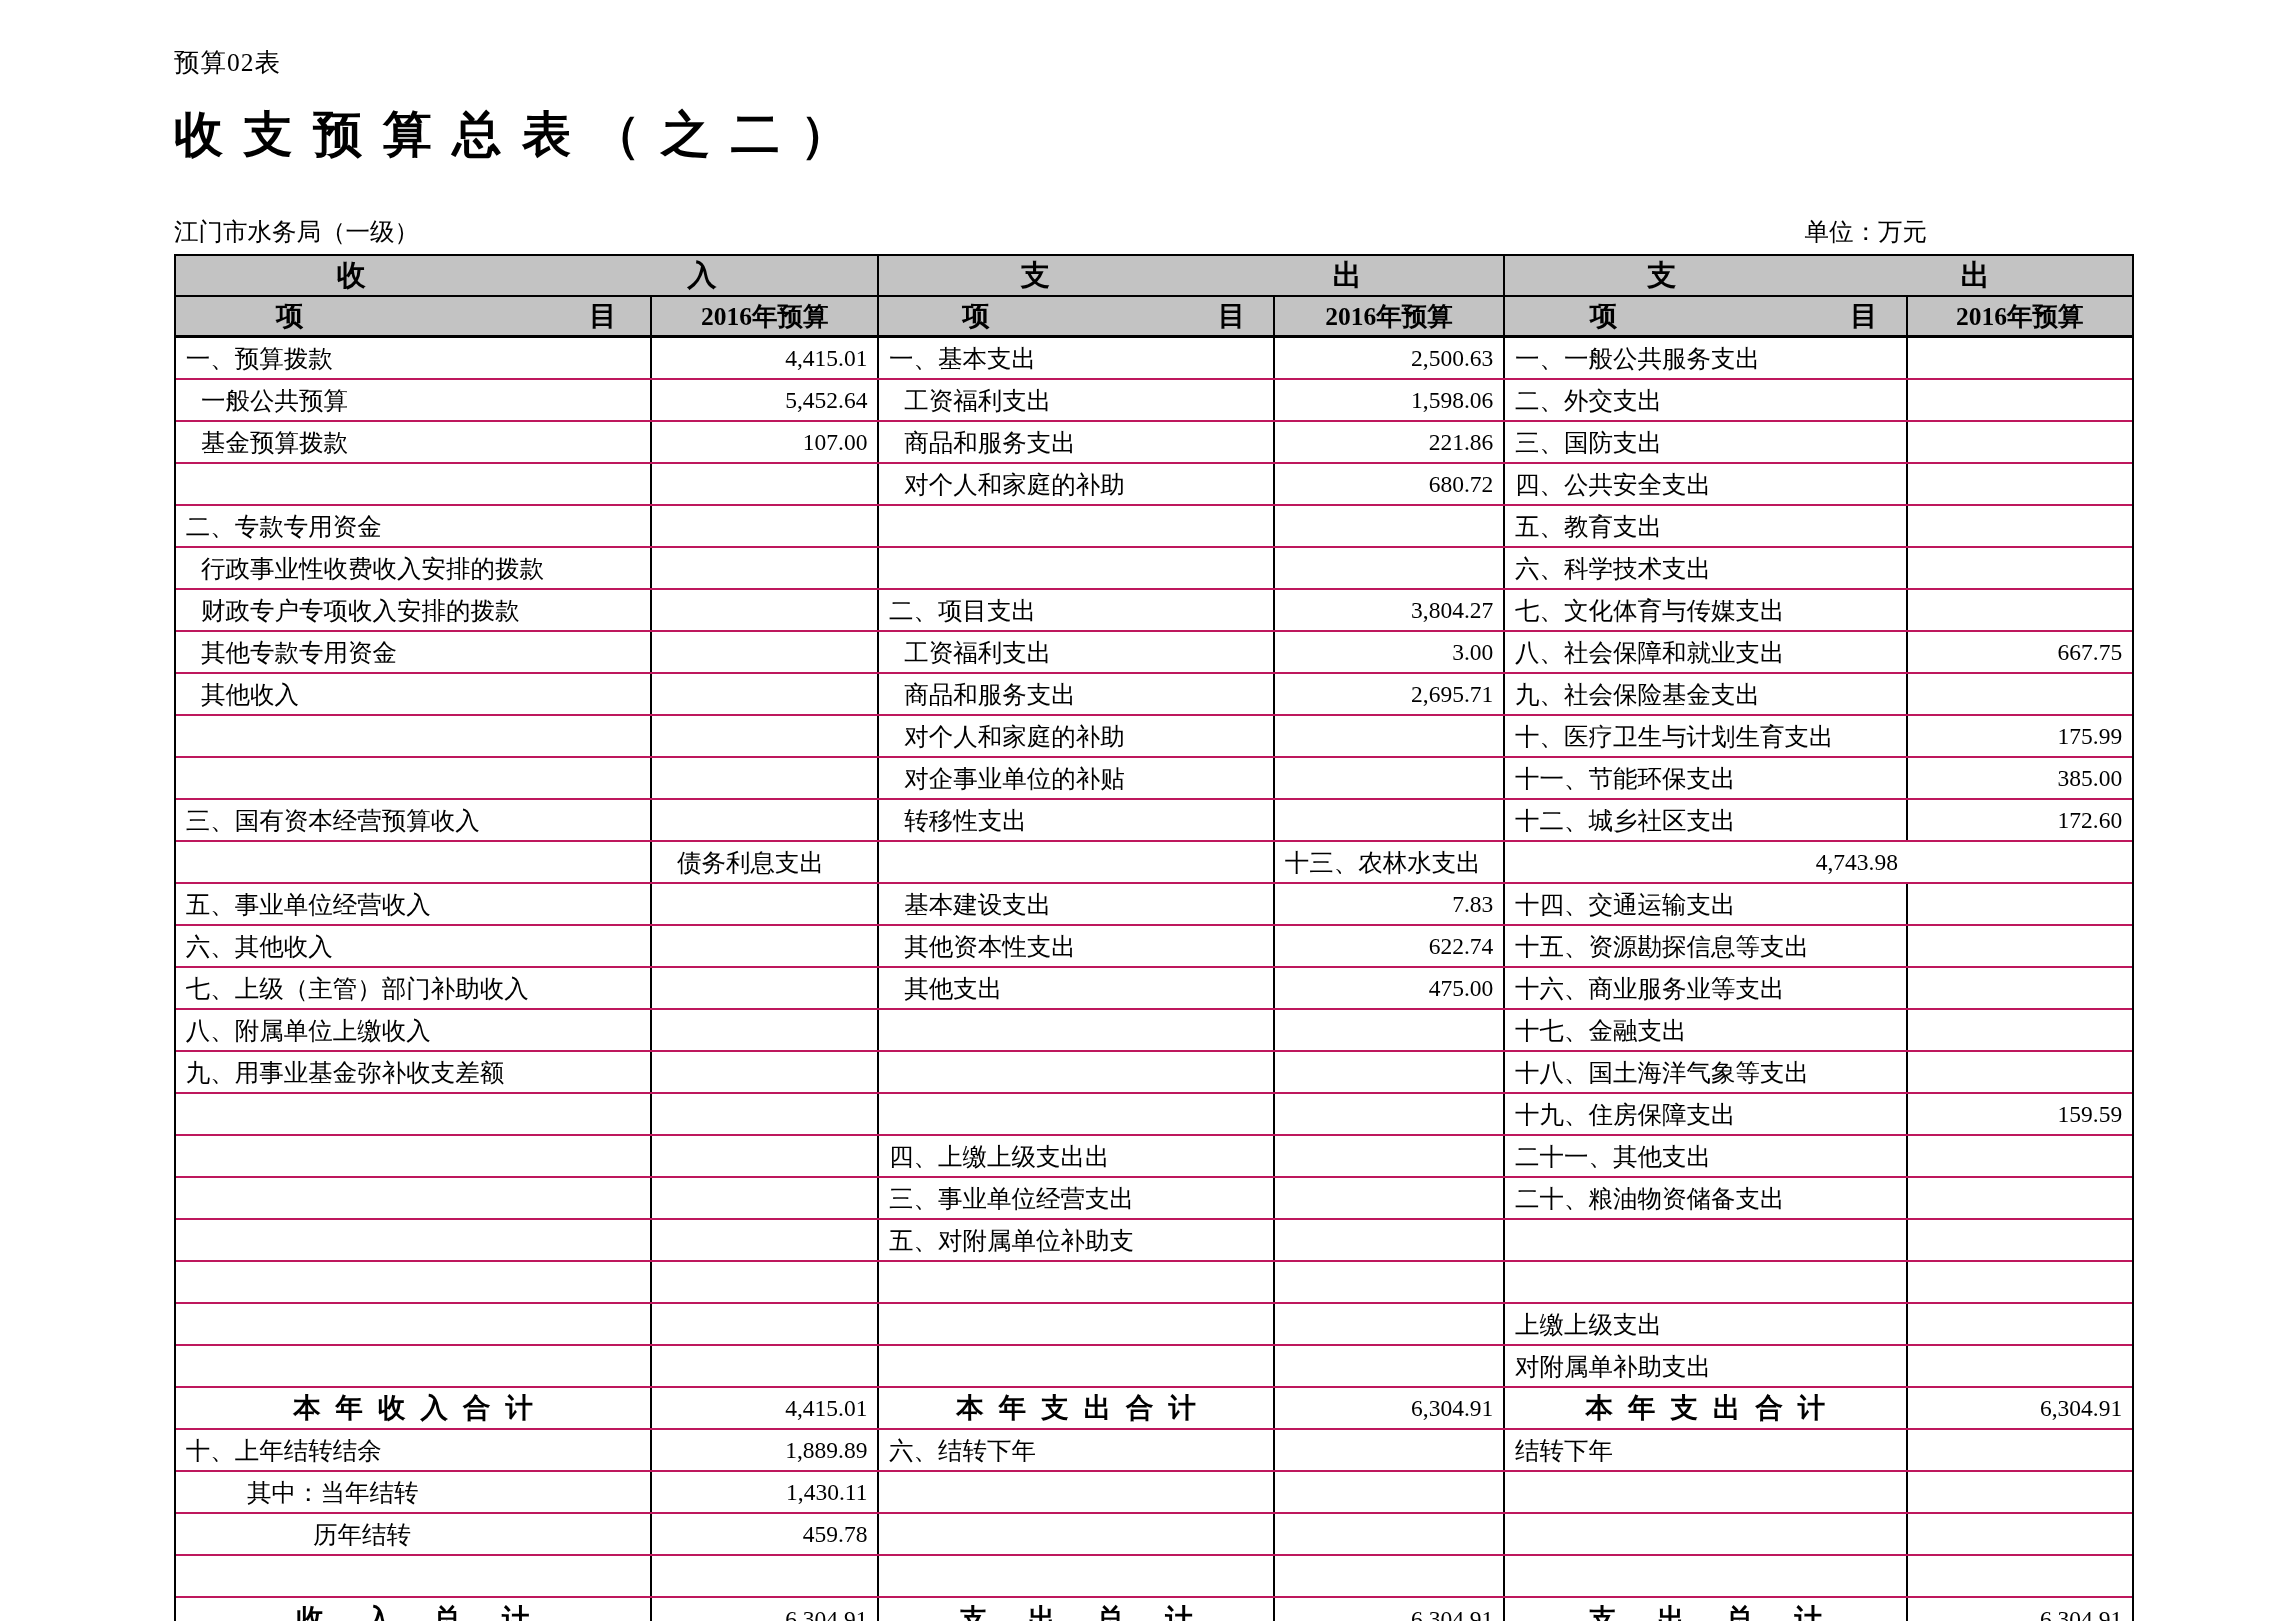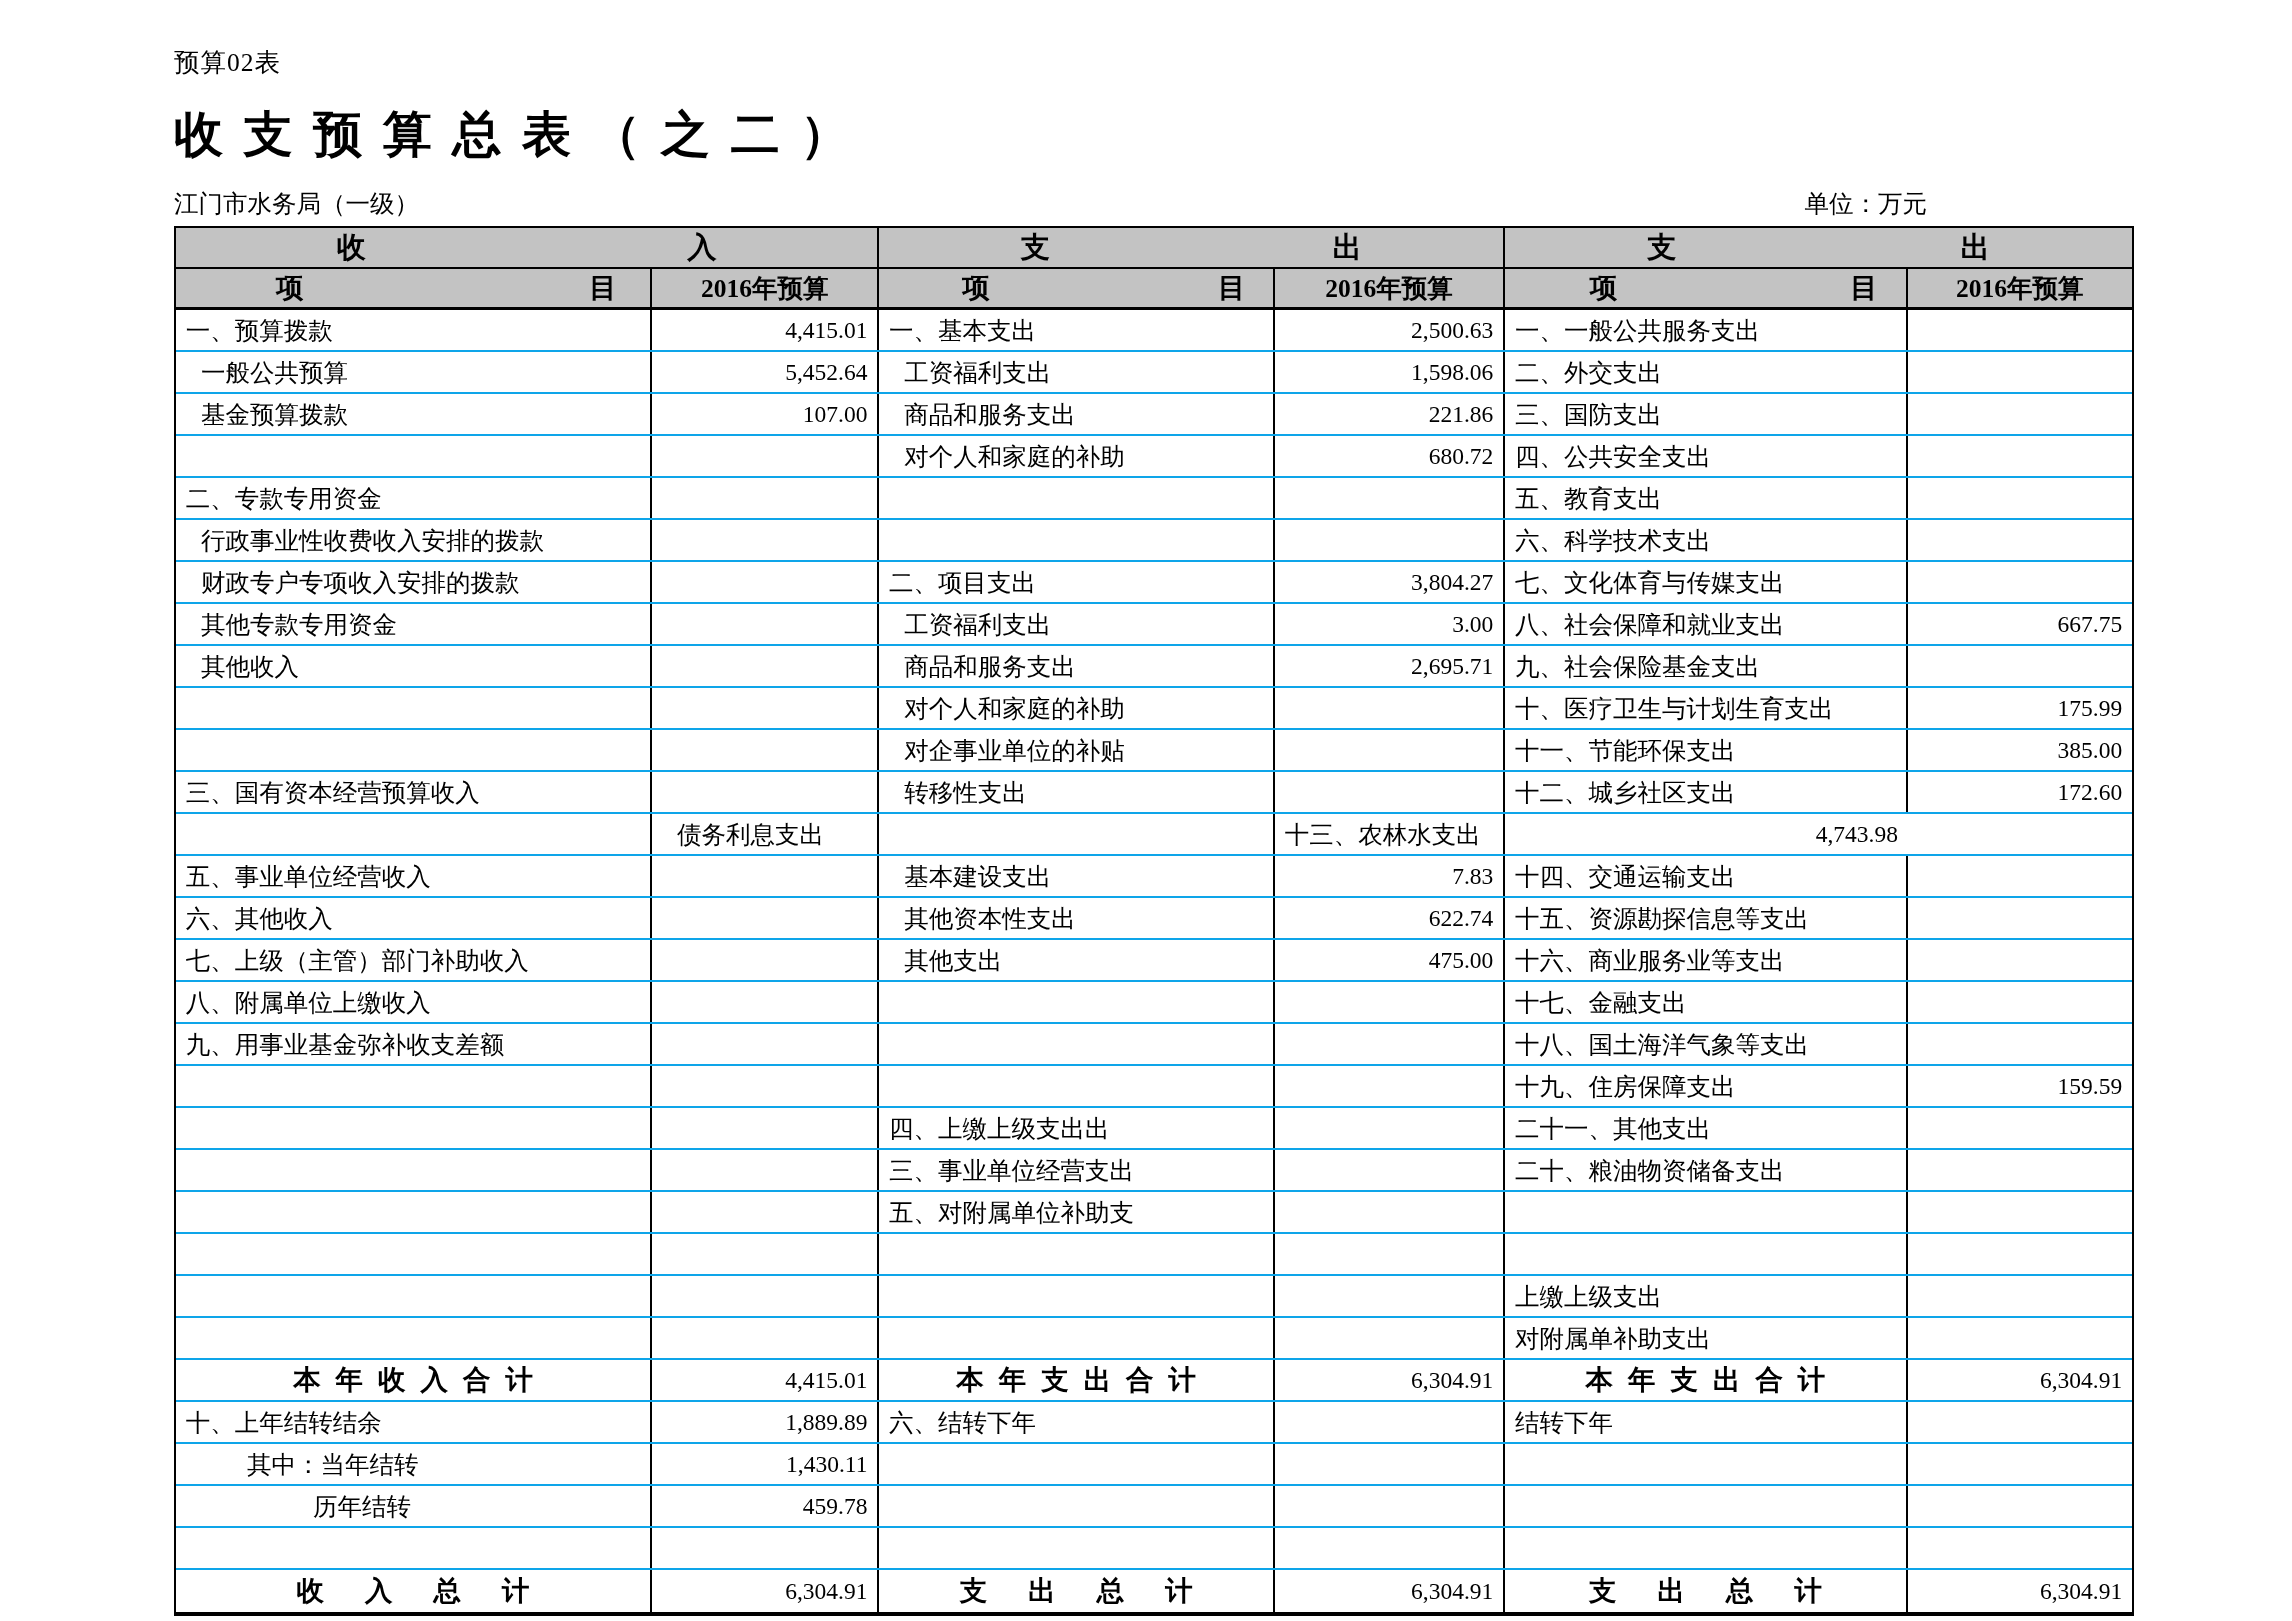--- a/index.html
+++ b/index.html
@@ -12,34 +12,34 @@
   }
   .page { width:2085px; height:1621px; padding:45px 158px 0 174px; }
 
   .doc-label { font-size:25.5px; letter-spacing:1px; }
   .title {
     text-align:left; font-size:49px; font-weight:bold;
     letter-spacing:0.42em; margin-top:21.6px; white-space:nowrap;
   }
   .meta-row {
     display:flex; justify-content:space-between; align-items:flex-end;
-    font-size:24.5px; margin-top:19px; margin-bottom:6.9px;text-align:right;
+    font-size:24.5px; margin-top:47px; margin-bottom:6.9px;text-align:right;
   }
 
   .budget-table {
     border:2.9px solid #000; border-bottom-width:4.9px;
     width:1960px; background:#fff;
   }
   .hrow1, .hrow2, .trow {
     display:grid;
     grid-template-columns:486fr 232fr 404fr 235fr 411fr 229fr;
   }
   .hrow1 { height:41px; background:#c3c3c3; border-bottom:2px solid #000; }
   .hrow2 { height:41px; background:#c3c3c3; border-bottom:3.9px solid #000; }
-  .trow  { height:42px; border-bottom:2px solid #0ea5e9; }
+  .trow  { height:42px; border-bottom:2px solid #be185d; }
   .trow:last-child { border-bottom:none; }
 
   .gcell { grid-column:span 2; display:flex; }
   .gcell .half { width:50%; display:flex; align-items:center; justify-content:center;
                  font-size:29px; font-weight:bold; }
   .cell { display:flex; align-items:center; overflow:hidden; white-space:nowrap; }
   .cell, .gcell { border-right:2px solid #000; }
   .vsep { border-right-width:2.9px !important; }
   .gcell:last-child, .cell:last-child { border-right:none; }
 

